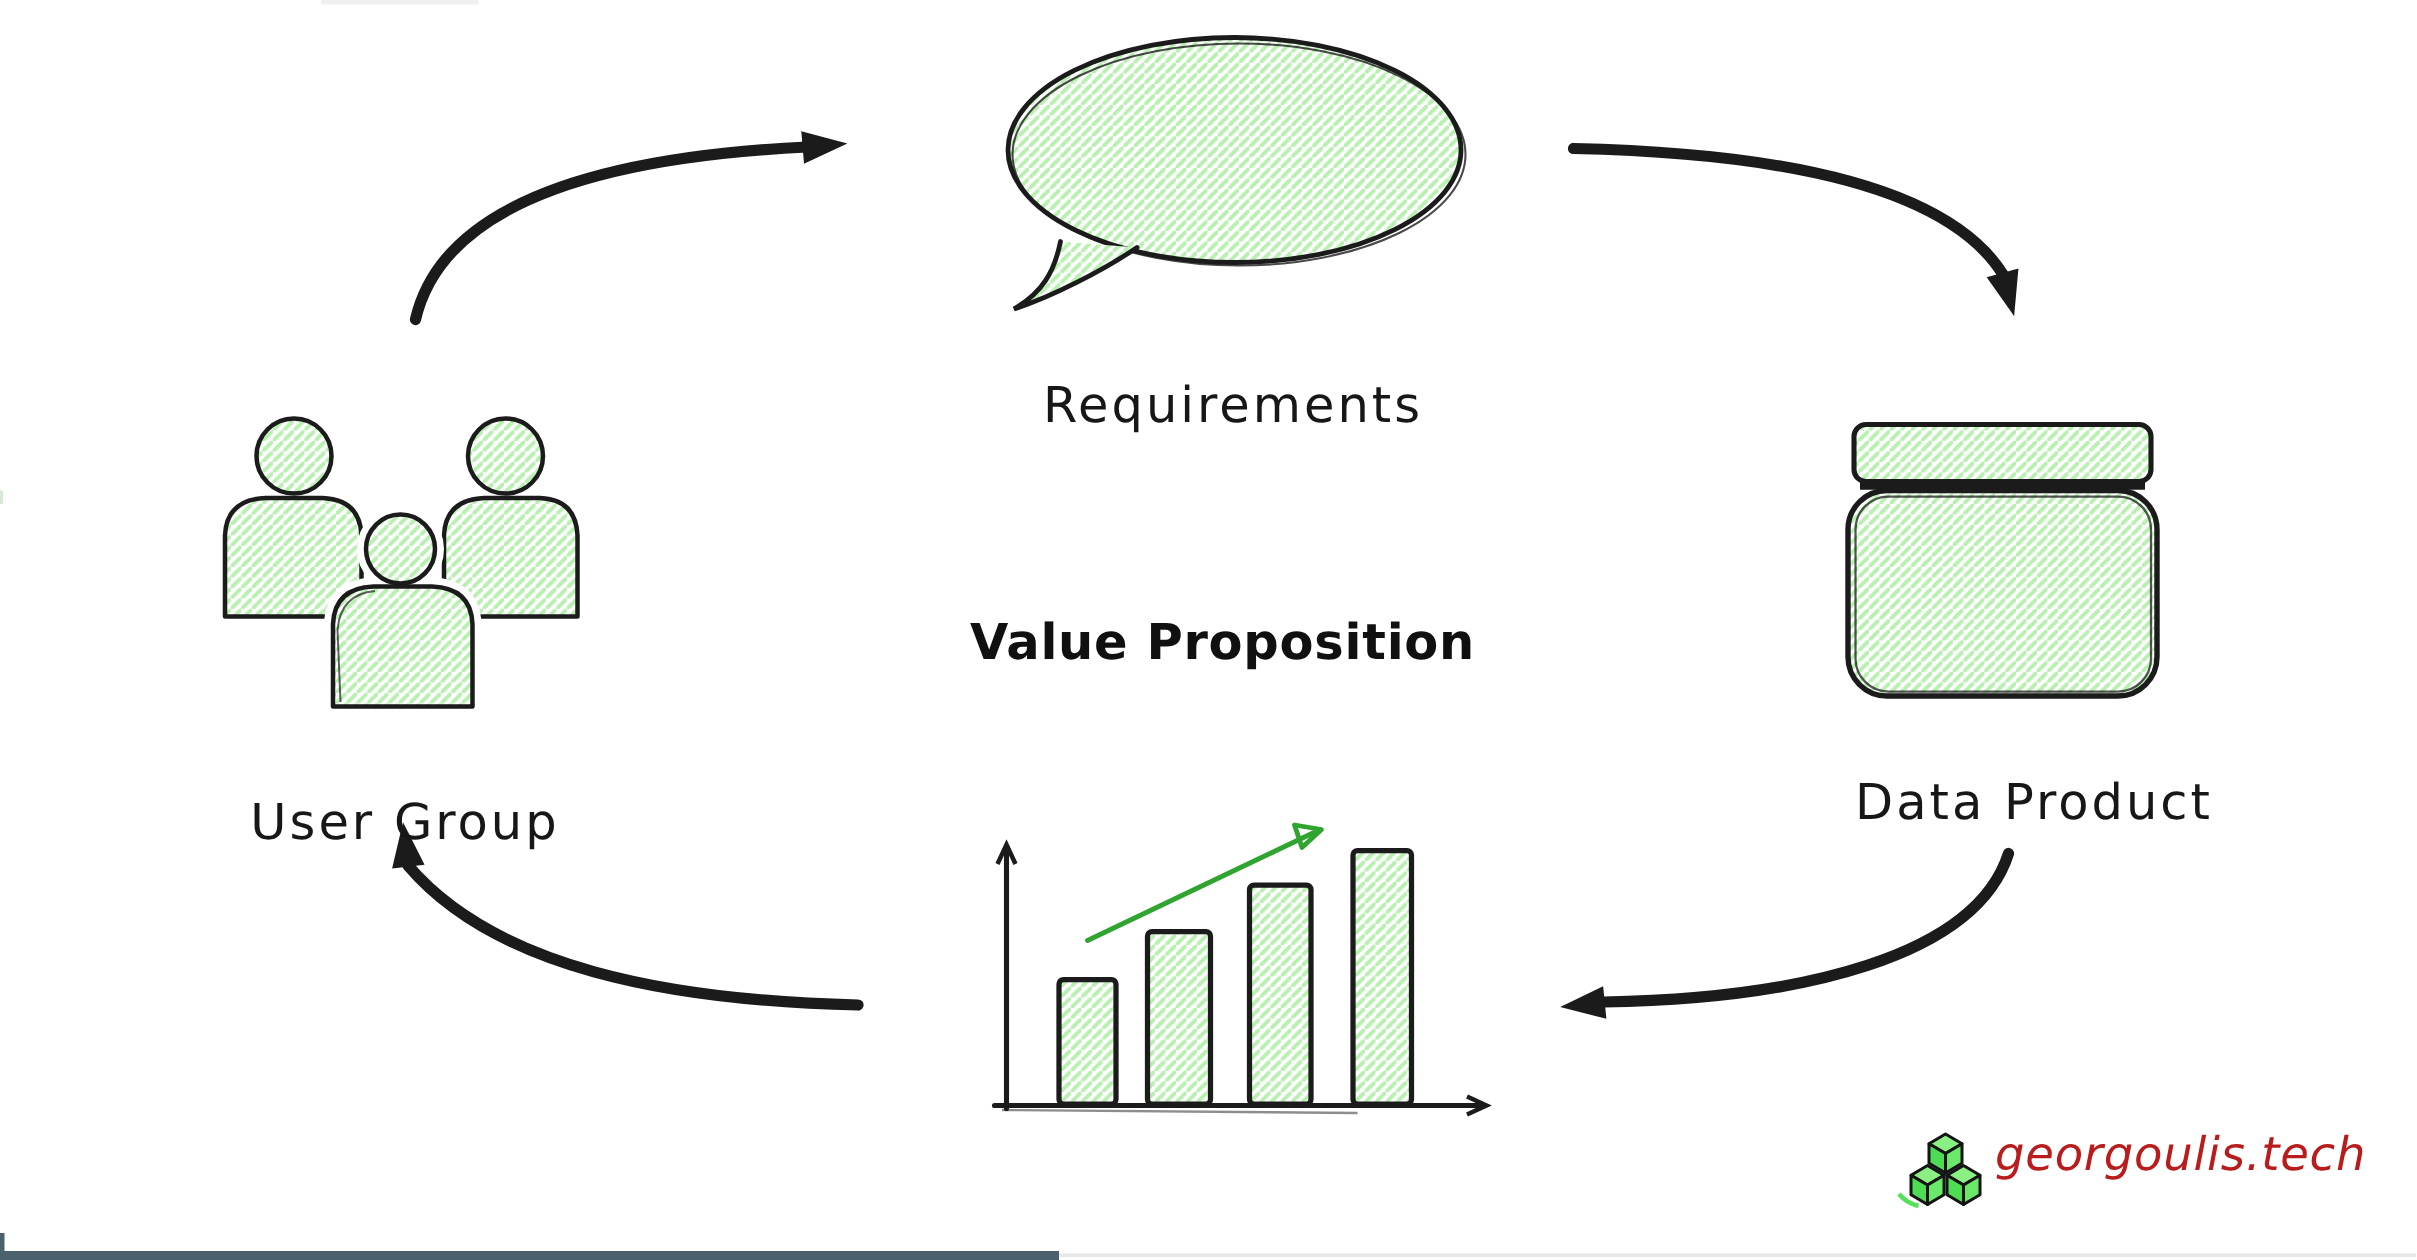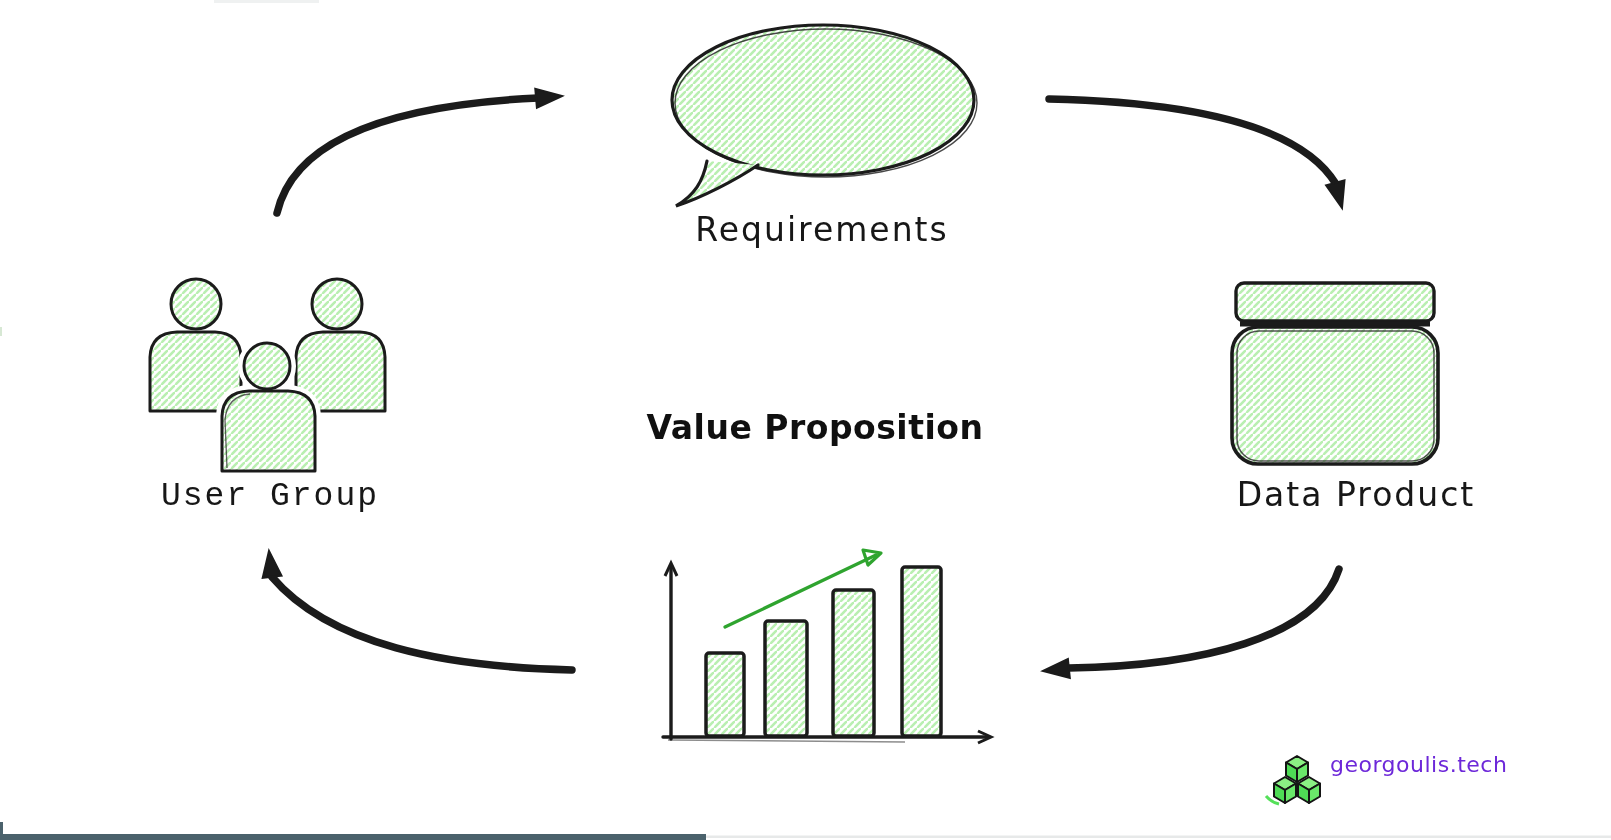--- a/index.html
+++ b/index.html
@@ -12,37 +12,39 @@
   }
   .layer{position:absolute;left:0;top:0;}
   .node-label{
     position:absolute;
     transform:translateX(-50%);
     color:#171717;
     font-size:33px;
     letter-spacing:2px;
     white-space:nowrap;
     line-height:1.1;
+    margin-top:40px;
   }
   .title-line{
     position:absolute;
     transform:translateX(-50%);
     color:#101010;
     font-weight:bold;
     font-size:33px;
     letter-spacing:0.5px;
     white-space:nowrap;
     line-height:1.1;
   }
   .brand-text{
     position:absolute;
-    color:#6d28d9;
-    font-size:22px;
+    color:#b91c1c;
+    font-size:31px;
     letter-spacing:0.5px;
     white-space:nowrap;
+    font-style:italic;
   }
 </style>
 </head>
 <body>
 
 <div class="canvas">
 
   <svg class="layer" width="1611" height="840" viewBox="0 0 1611 840">
     <defs>
       <pattern id="hatch" width="7" height="7" patternUnits="userSpaceOnUse">
@@ -139,18 +141,18 @@
     </g>
 
     <rect x="0" y="834" width="706" height="6" fill="#4b626c"></rect>
     <rect x="0" y="822" width="3" height="18" fill="#4b626c"></rect>
     <rect x="706" y="835.5" width="905" height="2.5" fill="#e7e9e9"></rect>
   </svg>
 
   <div class="title-line" style="left:815px; top:410px;text-align:center;">Value Proposition</div>
 
   <div class="node-label" style="left:822px; top:212px;">Requirements</div>
-  <div class="node-label" style="left:270px; top:479px;font-family:Liberation Mono, monospace;">User Group</div>
+  <div class="node-label" style="left:270px; top:490px;">User Group</div>
   <div class="node-label" style="left:1356px; top:477px;">Data Product</div>
 
   <div class="brand-text" style="left:1330px; top:752px;">georgoulis.tech</div>
 
 </div>
 
 </body></html>

